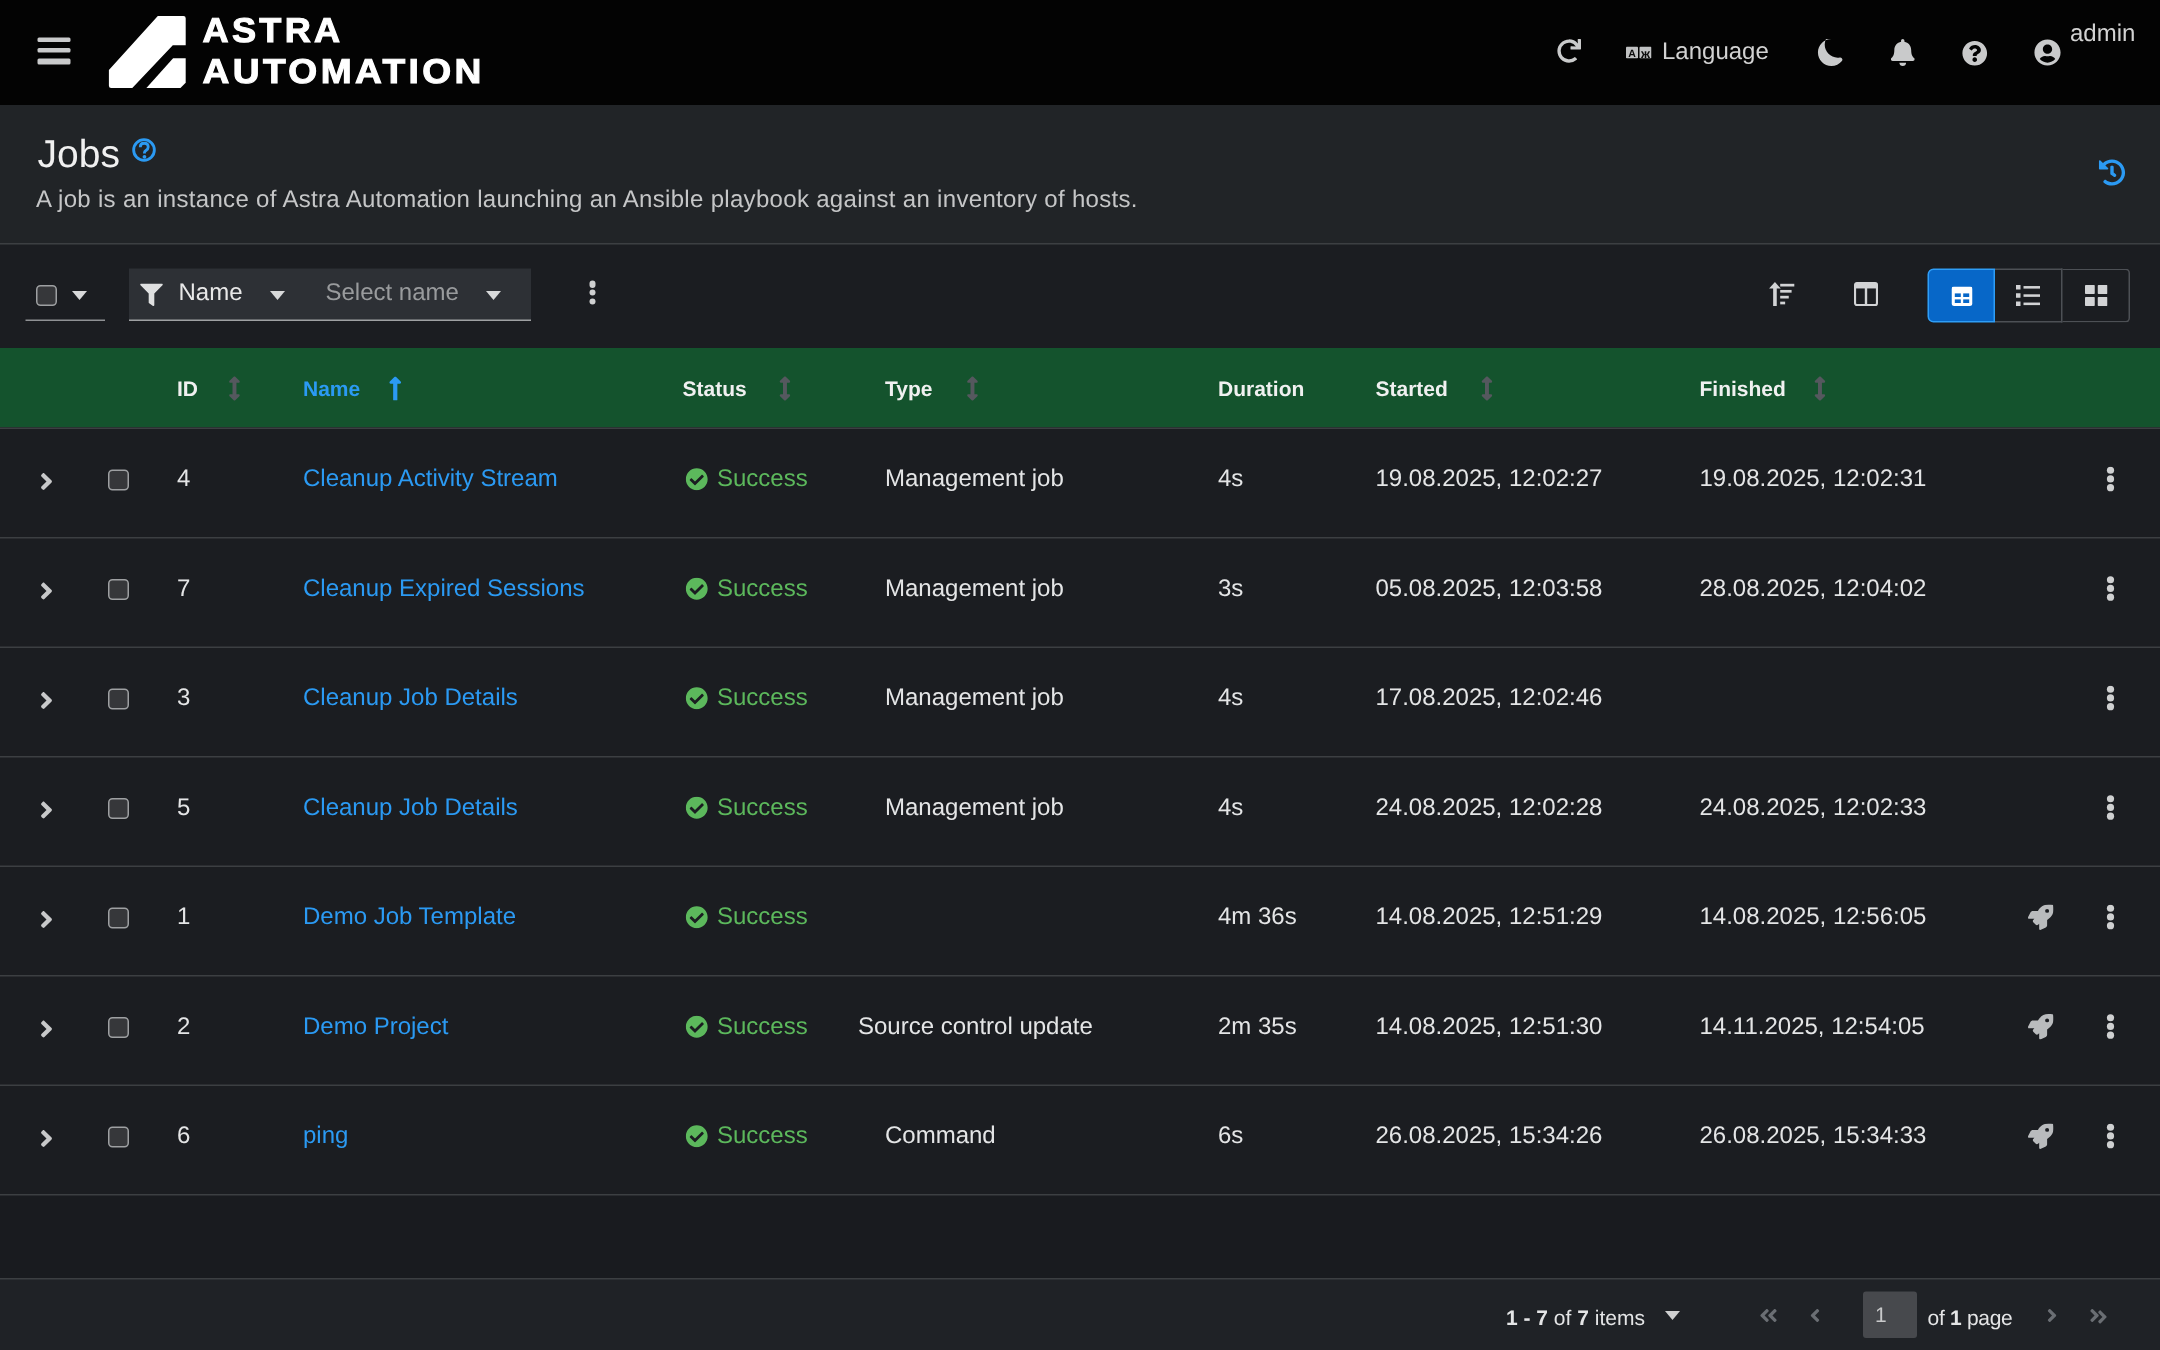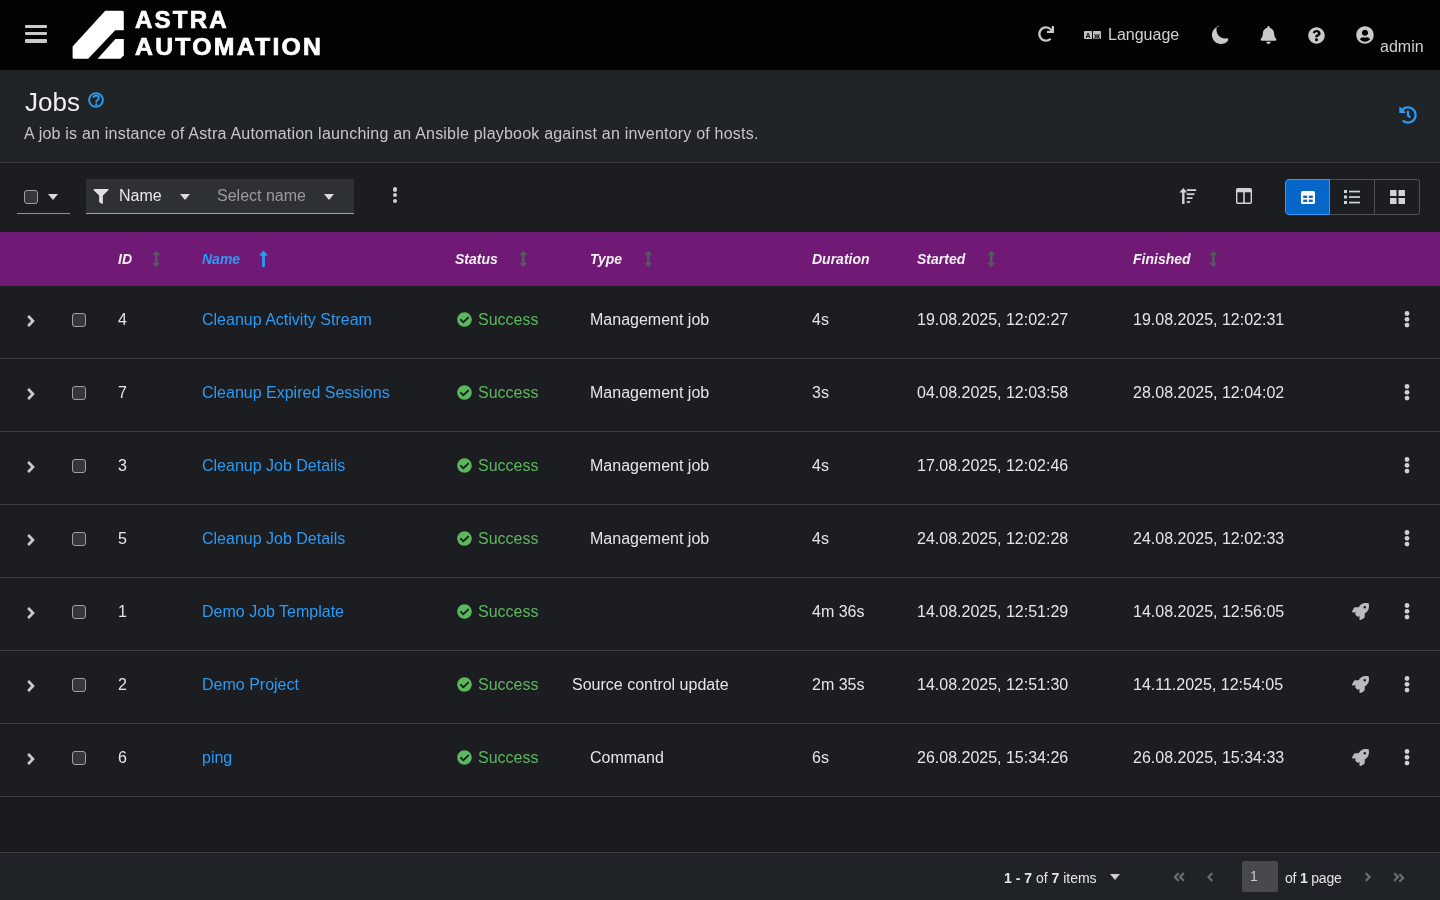--- a/index.html
+++ b/index.html
@@ -28,21 +28,21 @@
 .kdot { position:absolute; width:4.4px; height:4.4px; border-radius:50%; background:#cfd0d1; }
 
 
 #viewgrp { position:absolute; left:1285px; top:15px; height:36px; display:flex; }
 .vbtn { width:45px; height:36px; display:flex; align-items:center; justify-content:center; }
 #vb1 { background:#0767c8; border:1px solid #2e9df6; border-radius:4px 0 0 4px; }
 #vb2 { border:1px solid #4d5055; border-left:none; }
 #vb3 { border:1px solid #4d5055; border-left:none; border-radius:0 3px 3px 0; }
 
 
-#thead { position:absolute; left:0; top:232px; width:1440px; height:53px; background:#701a75;font-style:italic; }
+#thead { position:absolute; left:0; top:232px; width:1440px; height:53px; background:#14532d; }
 .th { position:absolute; top:0; height:53px; display:flex; align-items:center; font-size:14px; font-weight:bold; color:#f0f0f0; }
 .sorticon { position:absolute; top:18px; }
 .row { position:absolute; left:0; width:1440px; height:73px; background:#1b1d21; border-top:1px solid #3c3f42; }
 .cell { position:absolute; top:0; height:73px; display:flex; align-items:center; padding-bottom:6px; font-size:16px; color:#e4e5e6; white-space:nowrap; }
 .cell a { color:#2b9af3; text-decoration:none; }
 .green { color:#5cb85c; }
 
 #emptyband { position:absolute; left:0; top:796px; width:1440px; height:56px; background:#191b1f; border-top:1px solid #3c3f42; }
 #pagination { position:absolute; left:0; top:852px; width:1440px; height:48px; background:#1f2226; border-top:1px solid #3c3f42; }
 .pg-txt { position:absolute; font-size:14px; color:#e4e5e6; white-space:nowrap; }
@@ -80,21 +80,21 @@
     </svg>
     <svg class="mh-ico" style="left:1260px; top:26px" width="17" height="18" viewBox="0 0 448 512" fill="#c9cacb">
       <path d="M224 512c35.32 0 63.97-28.65 63.97-64H160.03c0 35.35 28.65 64 63.97 64zm215.39-149.71c-19.32-20.76-55.47-51.99-55.47-154.29 0-77.7-54.48-139.9-127.94-155.16V32c0-17.67-14.32-32-31.98-32s-31.98 14.33-31.98 32v20.84C118.56 68.1 64.08 130.3 64.08 208c0 102.3-36.15 133.53-55.47 154.29-6 6.45-8.66 14.16-8.61 21.71.11 16.4 12.98 32 32.1 32h383.8c19.12 0 32-15.6 32.1-32 .05-7.55-2.61-15.27-8.61-21.71z"></path>
     </svg>
     <svg class="mh-ico" style="left:1308px; top:27px" width="17" height="17" viewBox="0 0 512 512" fill="#c9cacb">
       <path d="M504 256c0 136.997-111.043 248-248 248S8 392.997 8 256C8 119.083 119.043 8 256 8s248 111.083 248 248zM262.655 90c-54.497 0-89.255 22.957-116.549 63.758-3.536 5.286-2.353 12.415 2.715 16.258l34.699 26.31c5.205 3.947 12.621 3.008 16.665-2.122 17.864-22.658 30.113-35.797 57.303-35.797 20.429 0 45.698 13.148 45.698 32.958 0 14.976-12.363 22.667-32.534 33.976C247.128 238.528 216 254.941 216 296v4c0 6.627 5.373 12 12 12h56c6.627 0 12-5.373 12-12v-1.333c0-28.462 83.186-29.647 83.186-106.667 0-58.002-60.165-102-116.531-102zM256 338c-25.365 0-46 20.635-46 46 0 25.364 20.635 46 46 46s46-20.636 46-46c0-25.365-20.635-46-46-46z"></path>
     </svg>
     <svg class="mh-ico" style="left:1356px; top:26px" width="18" height="18" viewBox="0 0 496 512" fill="#c9cacb">
       <path d="M248 8C111 8 0 119 0 256s111 248 248 248 248-111 248-248S385 8 248 8zm0 96c48.6 0 88 39.4 88 88s-39.4 88-88 88-88-39.4-88-88 39.4-88 88-88zm0 344c-58.7 0-111.3-26.6-146.5-68.2 18.8-35.4 55.6-59.8 98.5-59.8 2.4 0 4.8.4 7.1 1.1 13 4.2 26.6 6.9 40.9 6.9 14.3 0 28-2.7 40.9-6.9 2.3-.7 4.7-1.1 7.1-1.1 42.9 0 79.7 24.4 98.5 59.8C359.3 421.4 306.7 448 248 448z"></path>
     </svg>
-    <div class="mh-txt" style="left:1380px; top:38px">admin</div>
+    <div class="mh-txt" style="left:1380px; top:14px">admin</div>
   </div>
 
   <div id="pagehead">
     <div id="jobs-title">Jobs</div>
     <svg class="abs" style="left:88px; top:22px" width="16" height="16" viewBox="0 0 16 16">
       <circle cx="8" cy="8" r="6.9" fill="none" stroke="#2b9af3" stroke-width="1.9"></circle>
       <path d="M5.5 6.1 C5.5 4.5 6.5 3.5 8.1 3.5 C9.7 3.5 10.8 4.5 10.8 6 C10.8 7.2 10.1 7.8 9.3 8.3 C8.6 8.75 8.3 9.1 8.3 9.9 L8.3 10.4" fill="none" stroke="#2b9af3" stroke-width="1.9"></path>
       <circle cx="8.3" cy="12.5" r="1.25" fill="#2b9af3"></circle>
     </svg>
     <div id="jobs-desc">A job is an instance of Astra Automation launching an Ansible playbook against an inventory of hosts.</div>
@@ -240,21 +240,21 @@
           <a href="#">Cleanup Expired Sessions</a>
         </div>
     <div class="cell" style="left:457px">
           <svg width="15" height="15" viewBox="0 0 512 512" style="margin-right:6px">
             <path fill="#5cb85c" d="M504 256c0 136.967-111.033 248-248 248S8 392.967 8 256 119.033 8 256 8s248 111.033 248 248zm-276.686 131.314l184-184c6.248-6.248 6.248-16.379 0-22.627l-22.627-22.627c-6.248-6.248-16.379-6.249-22.628 0L216 308.118l-70.059-70.059c-6.248-6.248-16.379-6.248-22.628 0l-22.627 22.627c-6.248 6.248-6.248 16.379 0 22.627l104 104c6.249 6.25 16.379 6.25 22.628.001z"></path>
           </svg>
           <span class="green">Success</span>
         </div>
     <div class="cell" style="left:590px">Management job</div>
     <div class="cell" style="left:812px">3s</div>
-    <div class="cell" style="left:917px">04.08.2025, 12:03:58</div>
+    <div class="cell" style="left:917px">05.08.2025, 12:03:58</div>
     <div class="cell" style="left:1133px">28.08.2025, 12:04:02</div>
 
     <div class="cell" style="left:1404px">
           <svg width="6" height="17" viewBox="0 0 6 17" fill="#cfd0d1">
             <circle cx="3" cy="2.5" r="2.4"></circle>
             <circle cx="3" cy="8.3" r="2.4"></circle>
             <circle cx="3" cy="14.1" r="2.4"></circle>
           </svg>
         </div>
   </div>

